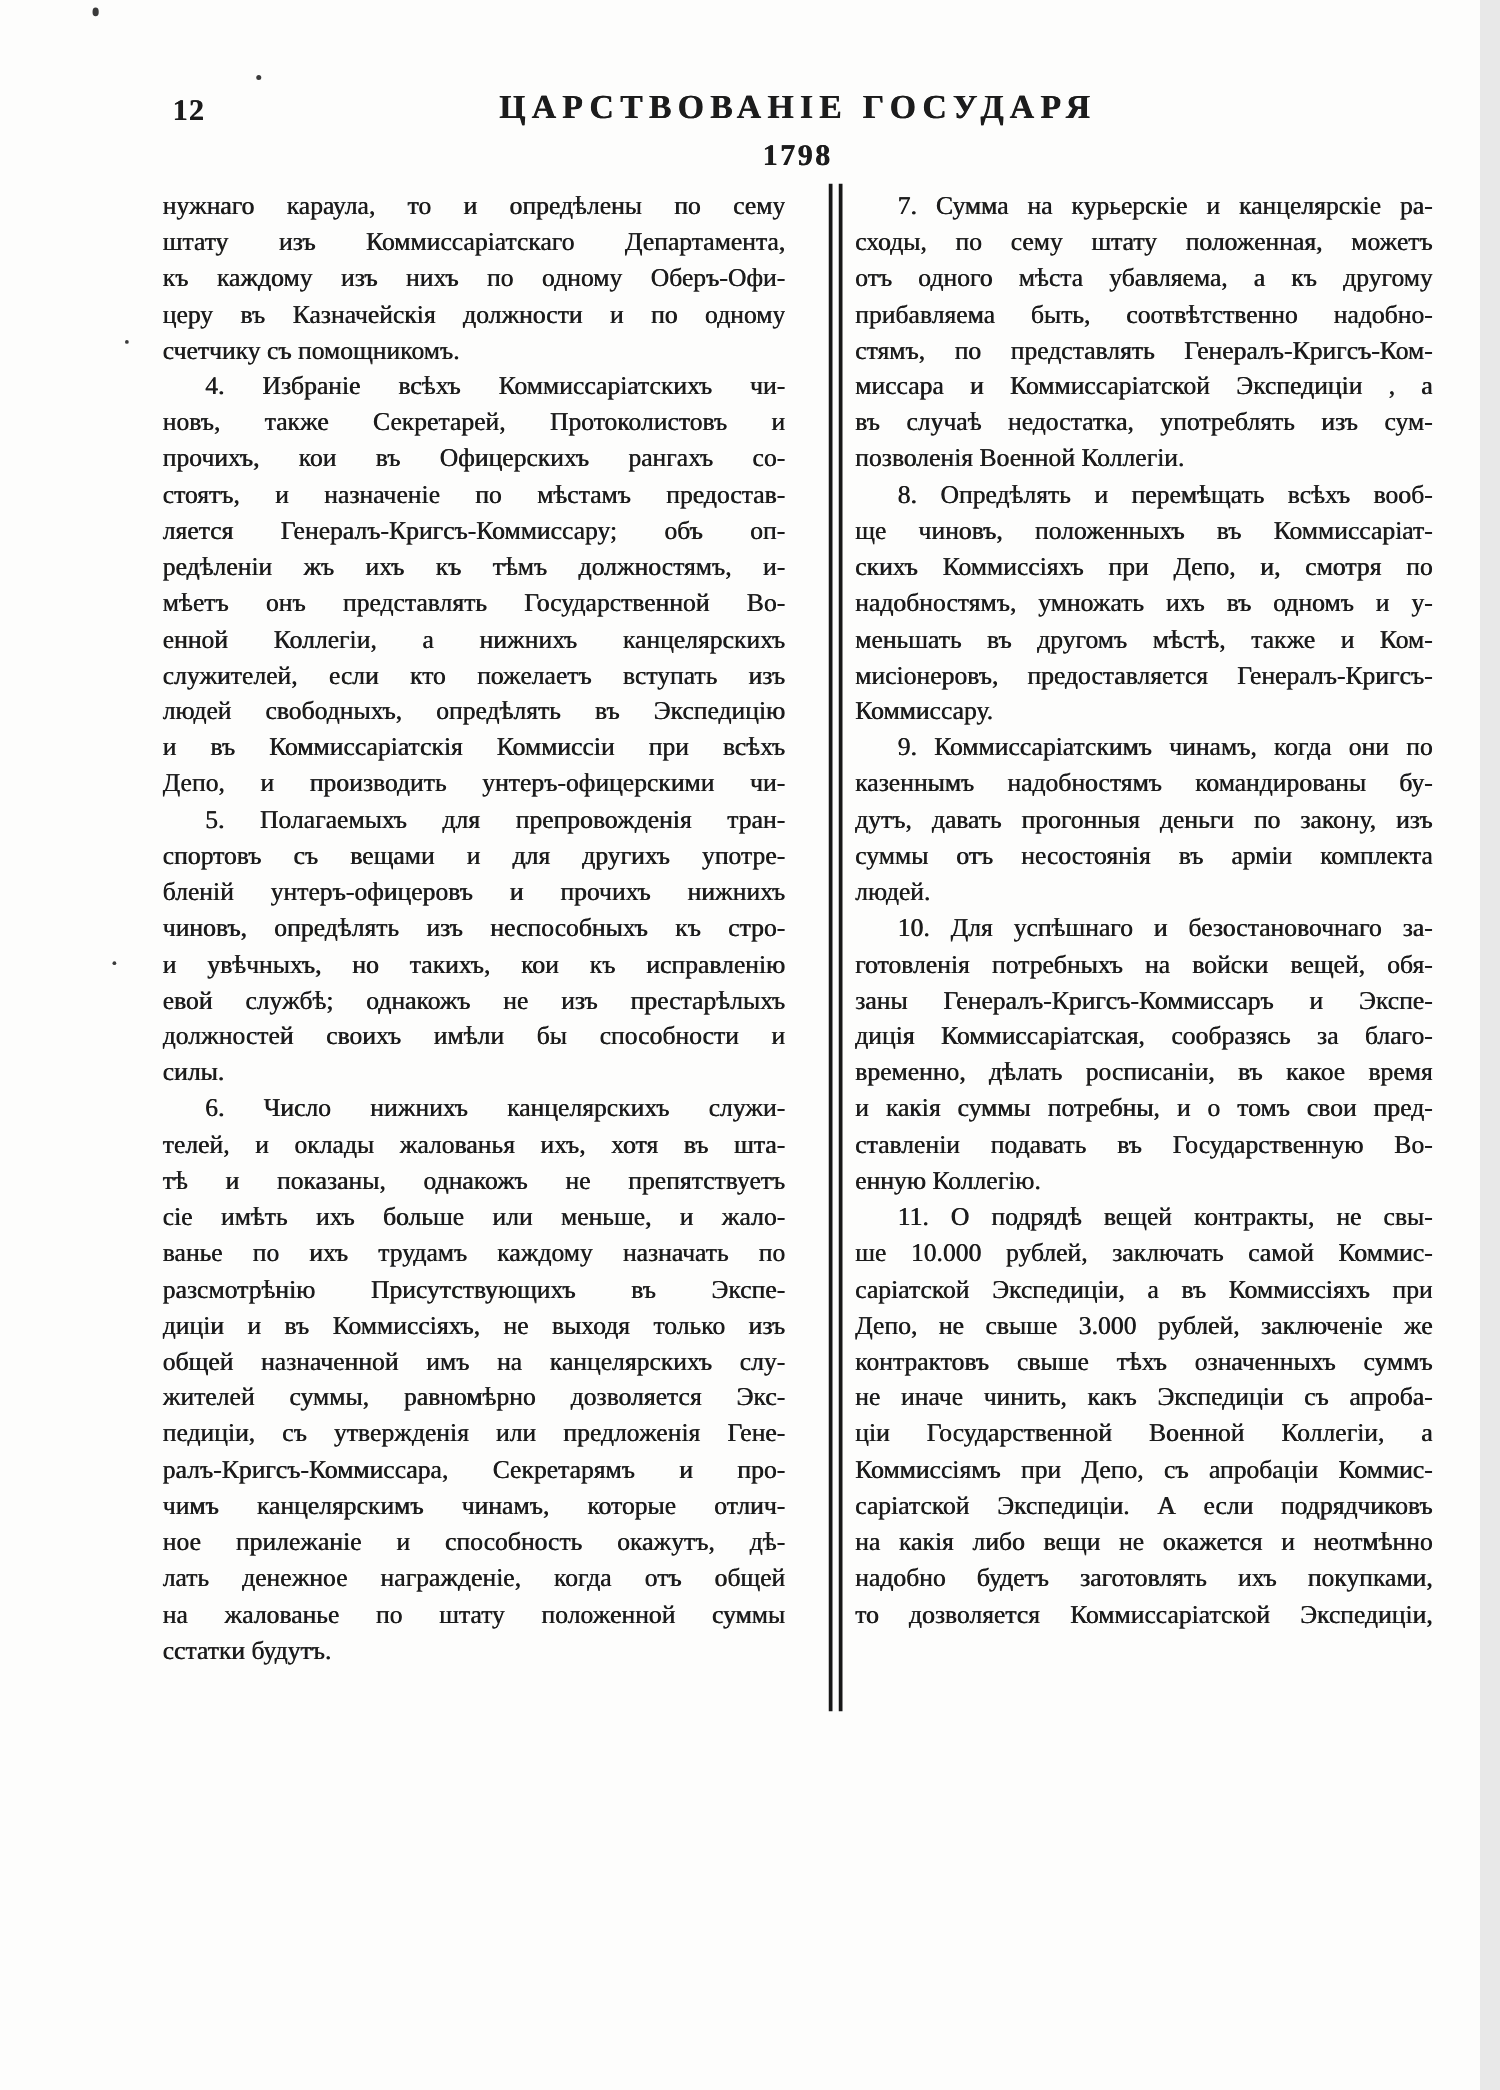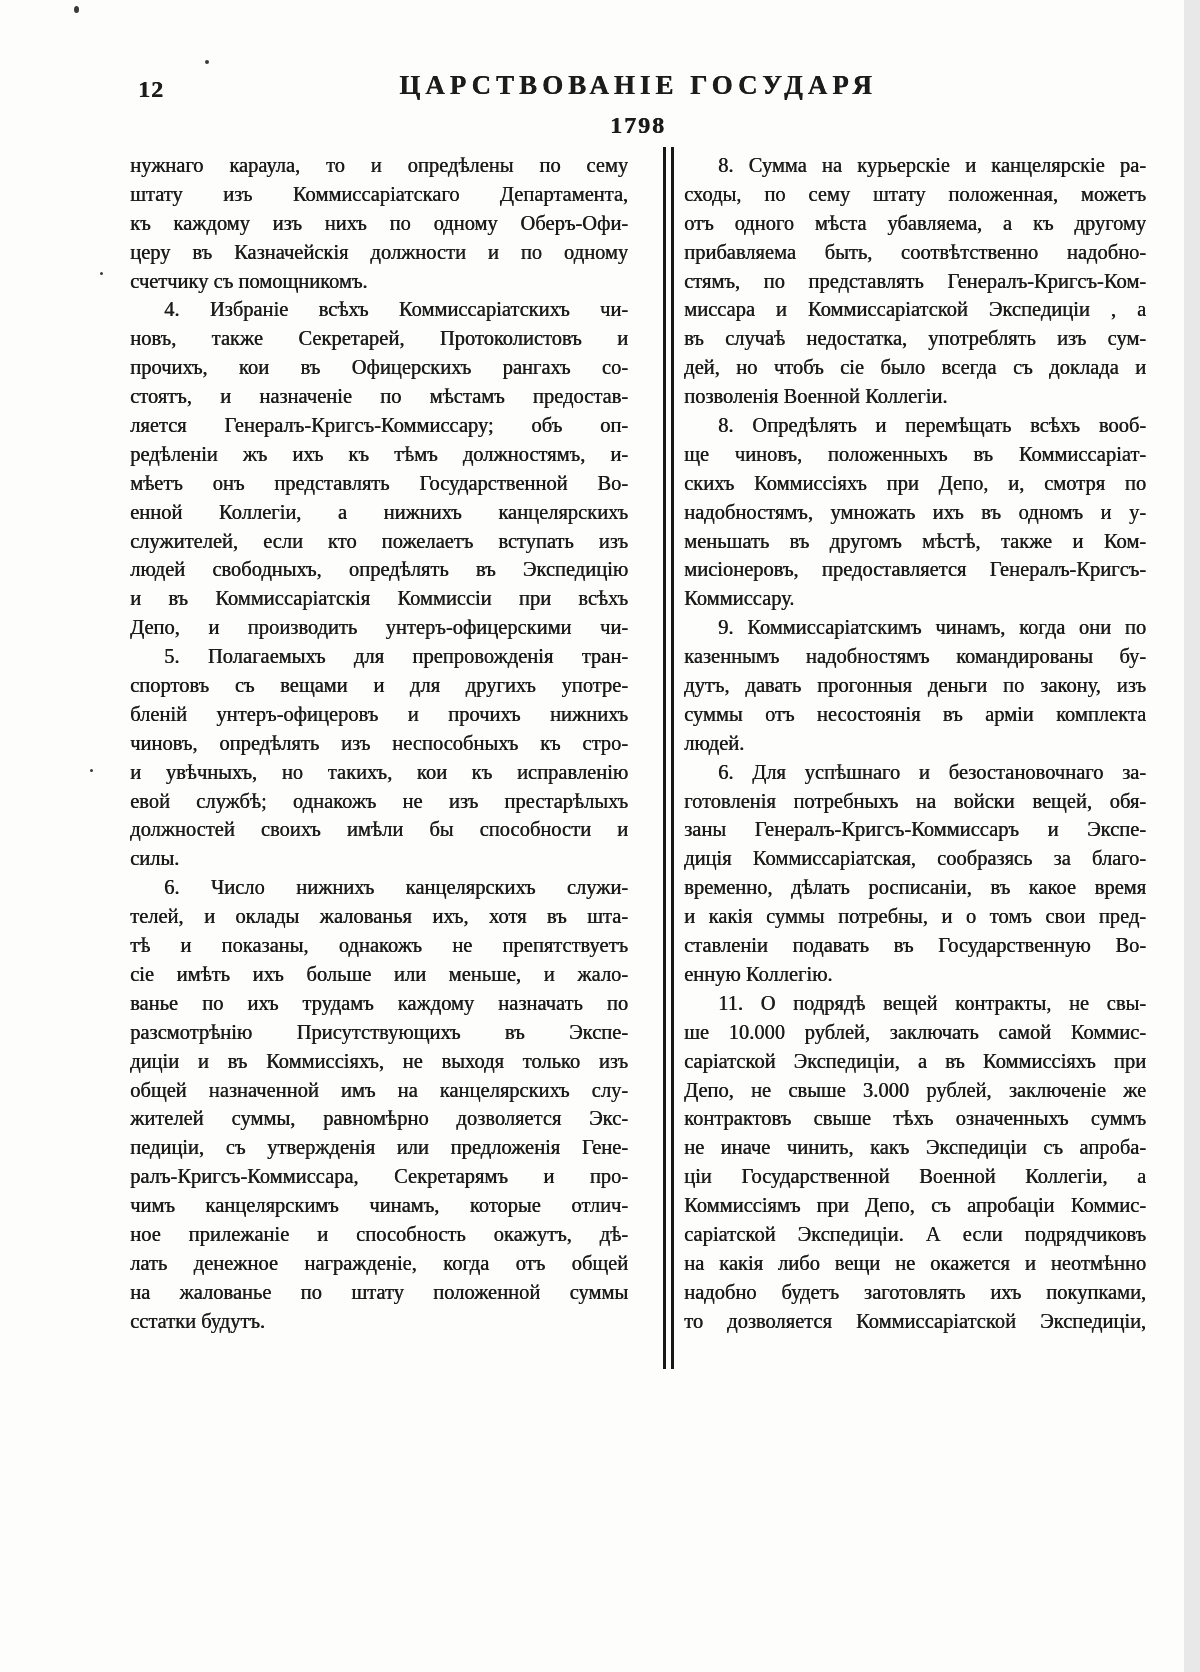--- a/index.html
+++ b/index.html
@@ -106,42 +106,41 @@
       <div class="line">педиціи, съ утвержденія или предложенія Гене-</div>
       <div class="line">ралъ-Кригсъ-Коммиссара, Секретарямъ и про-</div>
       <div class="line">чимъ канцелярскимъ чинамъ, которые отлич-</div>
       <div class="line">ное прилежаніе и способность окажутъ, дѣ-</div>
       <div class="line">лать денежное награжденіе, когда отъ общей</div>
       <div class="line">на жалованье по штату положенной суммы</div>
       <div class="line noj">сстатки будутъ.</div>
     </div>
   <div class="divider"></div>
   <div class="col col-right">
-      <div class="line ind">8. Сумма на курьерскіе и канцелярскіе ра-</div>
+      <div class="line ind">7. Сумма на курьерскіе и канцелярскіе ра-</div>
       <div class="line">сходы, по сему штату положенная, можетъ</div>
       <div class="line">отъ одного мѣста убавляема, а къ другому</div>
       <div class="line">прибавляема быть, соотвѣтственно надобно-</div>
       <div class="line">стямъ, по представлять Генералъ-Кригсъ-Ком-</div>
       <div class="line">миссара и Коммиссаріатской Экспедиціи , а</div>
       <div class="line">въ случаѣ недостатка, употреблять изъ сум-</div>
-      <div class="line">дей, но чтобъ сіе было всегда съ доклада и</div>
       <div class="line noj">позволенія Военной Коллегіи.</div>
       <div class="line ind">8. Опредѣлять и перемѣщать всѣхъ вооб-</div>
       <div class="line">ще чиновъ, положенныхъ въ Коммиссаріат-</div>
       <div class="line">скихъ Коммиссіяхъ при Депо, и, смотря по</div>
       <div class="line">надобностямъ, умножать ихъ въ одномъ и у-</div>
       <div class="line">меньшать въ другомъ мѣстѣ, также и Ком-</div>
       <div class="line">мисіонеровъ, предоставляется Генералъ-Кригсъ-</div>
       <div class="line noj">Коммиссару.</div>
       <div class="line ind">9. Коммиссаріатскимъ чинамъ, когда они по</div>
       <div class="line">казеннымъ надобностямъ командированы бу-</div>
       <div class="line">дутъ, давать прогонныя деньги по закону, изъ</div>
       <div class="line">суммы отъ несостоянія въ арміи комплекта</div>
       <div class="line noj">людей.</div>
-      <div class="line ind">6. Для успѣшнаго и безостановочнаго за-</div>
+      <div class="line ind">10. Для успѣшнаго и безостановочнаго за-</div>
       <div class="line">готовленія потребныхъ на войски вещей, обя-</div>
       <div class="line">заны Генералъ-Кригсъ-Коммиссаръ и Экспе-</div>
       <div class="line">диція Коммиссаріатская, сообразясь за благо-</div>
       <div class="line">временно, дѣлать росписаніи, въ какое время</div>
       <div class="line">и какія суммы потребны, и о томъ свои пред-</div>
       <div class="line">ставленіи подавать въ Государственную Во-</div>
       <div class="line noj">енную Коллегію.</div>
       <div class="line ind">11. О подрядѣ вещей контракты, не свы-</div>
       <div class="line">ше 10.000 рублей, заключать самой Коммис-</div>
       <div class="line">саріатской Экспедиціи, а въ Коммиссіяхъ при</div>

